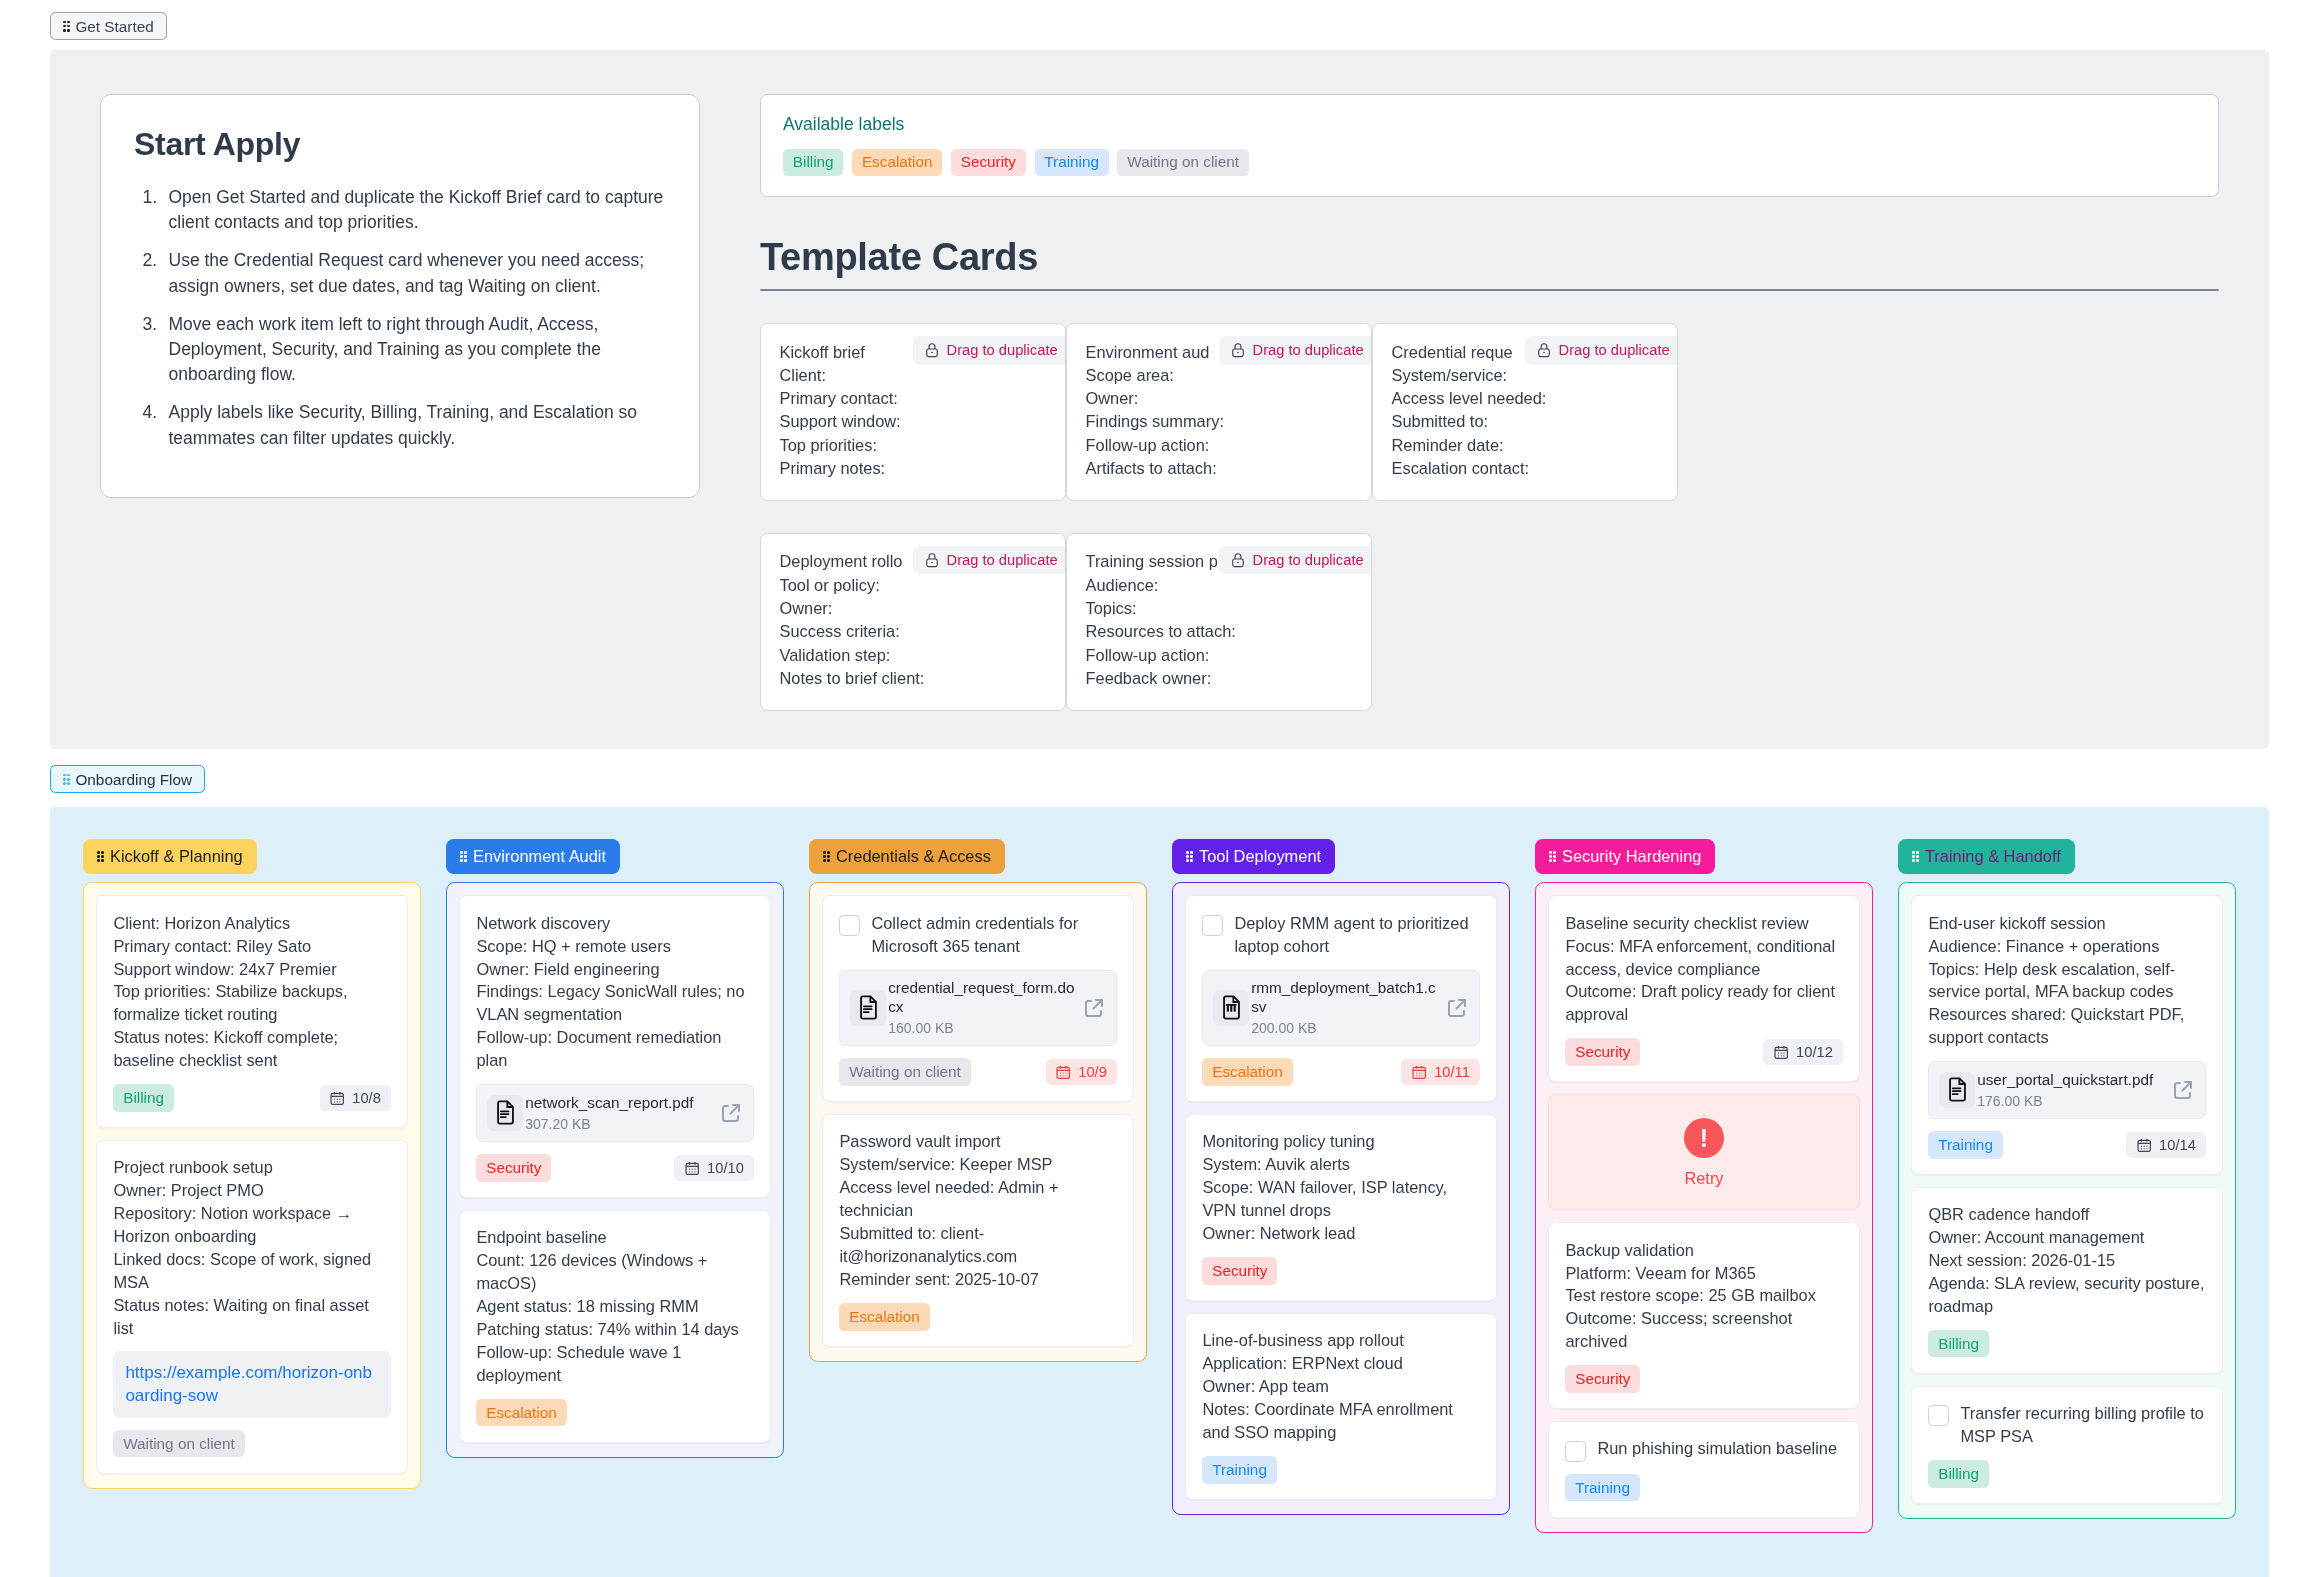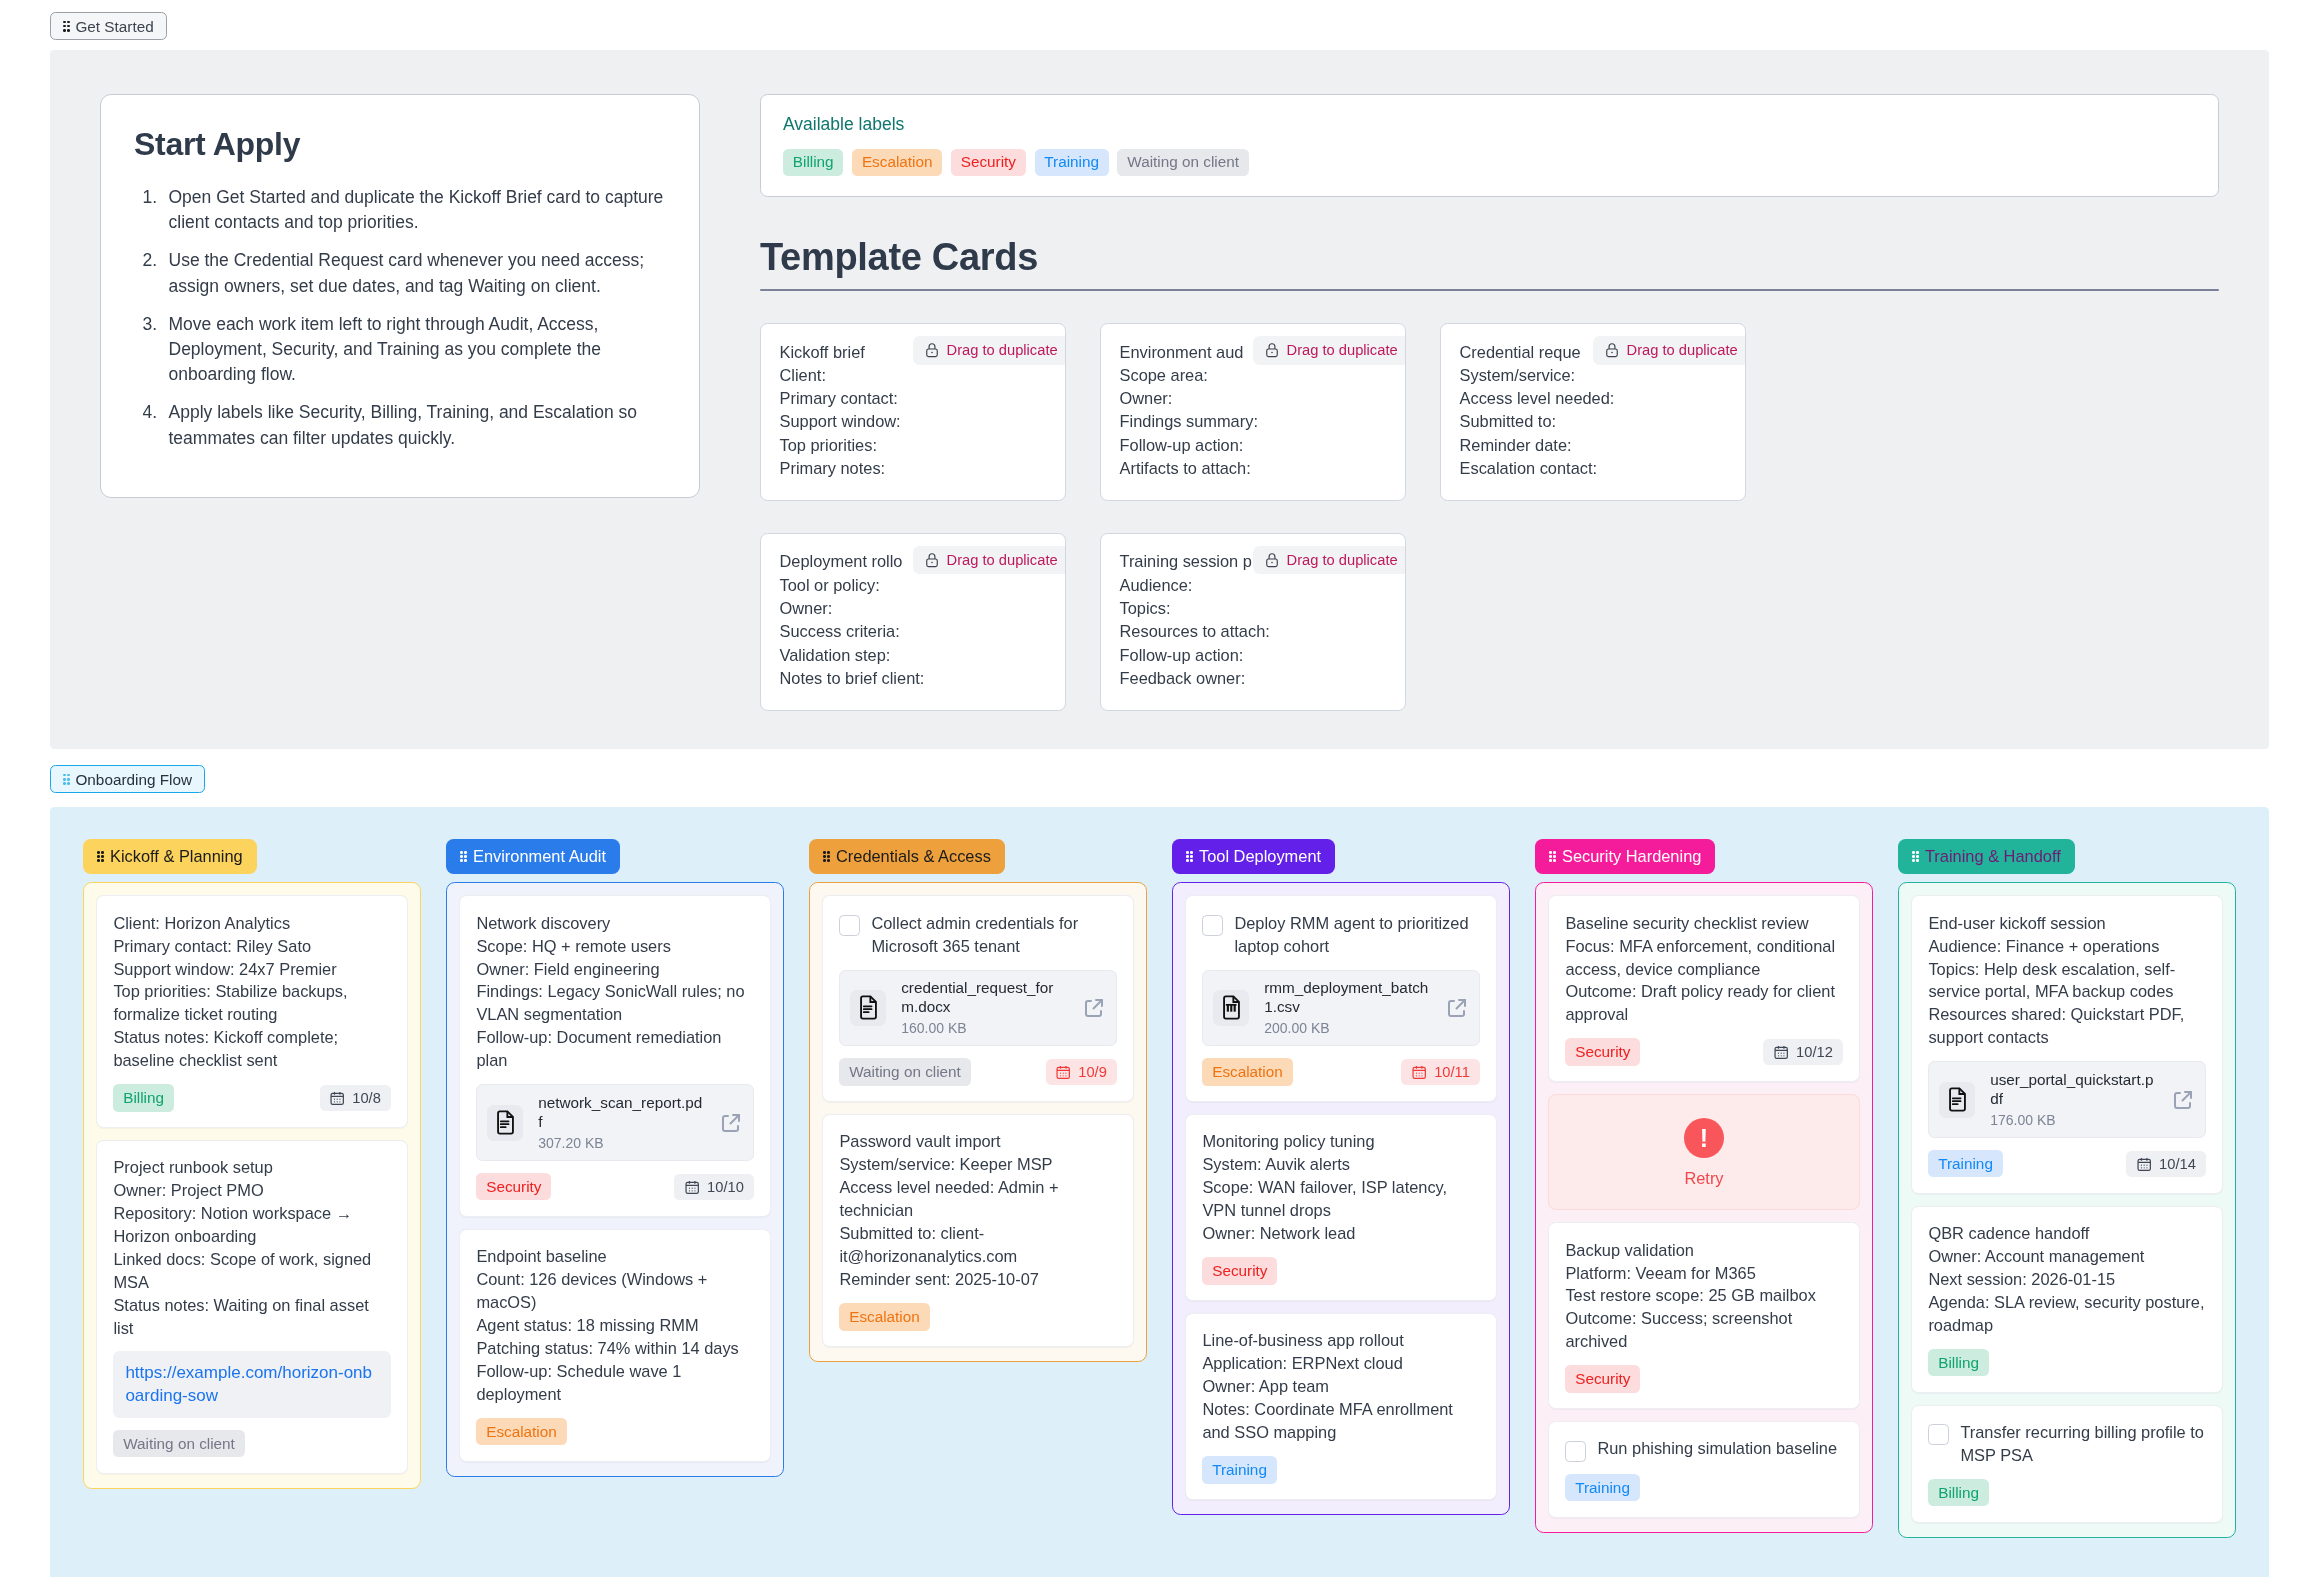--- a/index.html
+++ b/index.html
@@ -110,21 +110,21 @@
 
   .tc-title {
     font-size: 38px;
     font-weight: 700;
     letter-spacing: -0.3px;
     color: #2f3a4a;
     margin: 39px 0 9.8px 0;
   }
   .tc-rule { height: 2.7px; background: #7c819a; border-radius: 1.1px; }
 
-  .tpl-row { display: flex; gap: 34px; margin-top: 32px; }
+  .tpl-row { display: flex; margin-top: 32px; }
   .tpl-card {
     position: relative;
     width: 306px;
     background: #fff;
     border: 1.1px solid #d2d6e0;
     border-radius: 7.6px;
     padding: 16.4px 18.5px 19.6px 18.5px;
     overflow: hidden;
   }
   .tpl-card .ln {
@@ -220,21 +220,21 @@
   }
 
   .attach {
     margin-top: 12px;
     background: #f2f3f6;
     border: 1.1px solid #e7e9ef;
     border-radius: 6.5px;
     padding: 8.7px 9.8px;
     display: flex;
     align-items: center;
-    gap: 15px;
+    gap: 2px;
   }
   .attach-ico {
     flex: 0 0 auto;
     width: 36px; height: 36px;
     background: #e8eaef;
     border-radius: 6.5px;
     display: flex; align-items: center; justify-content: center;
   }
   .attach-meta { flex: 1 1 auto; min-width: 0; }
   .attach-name {

